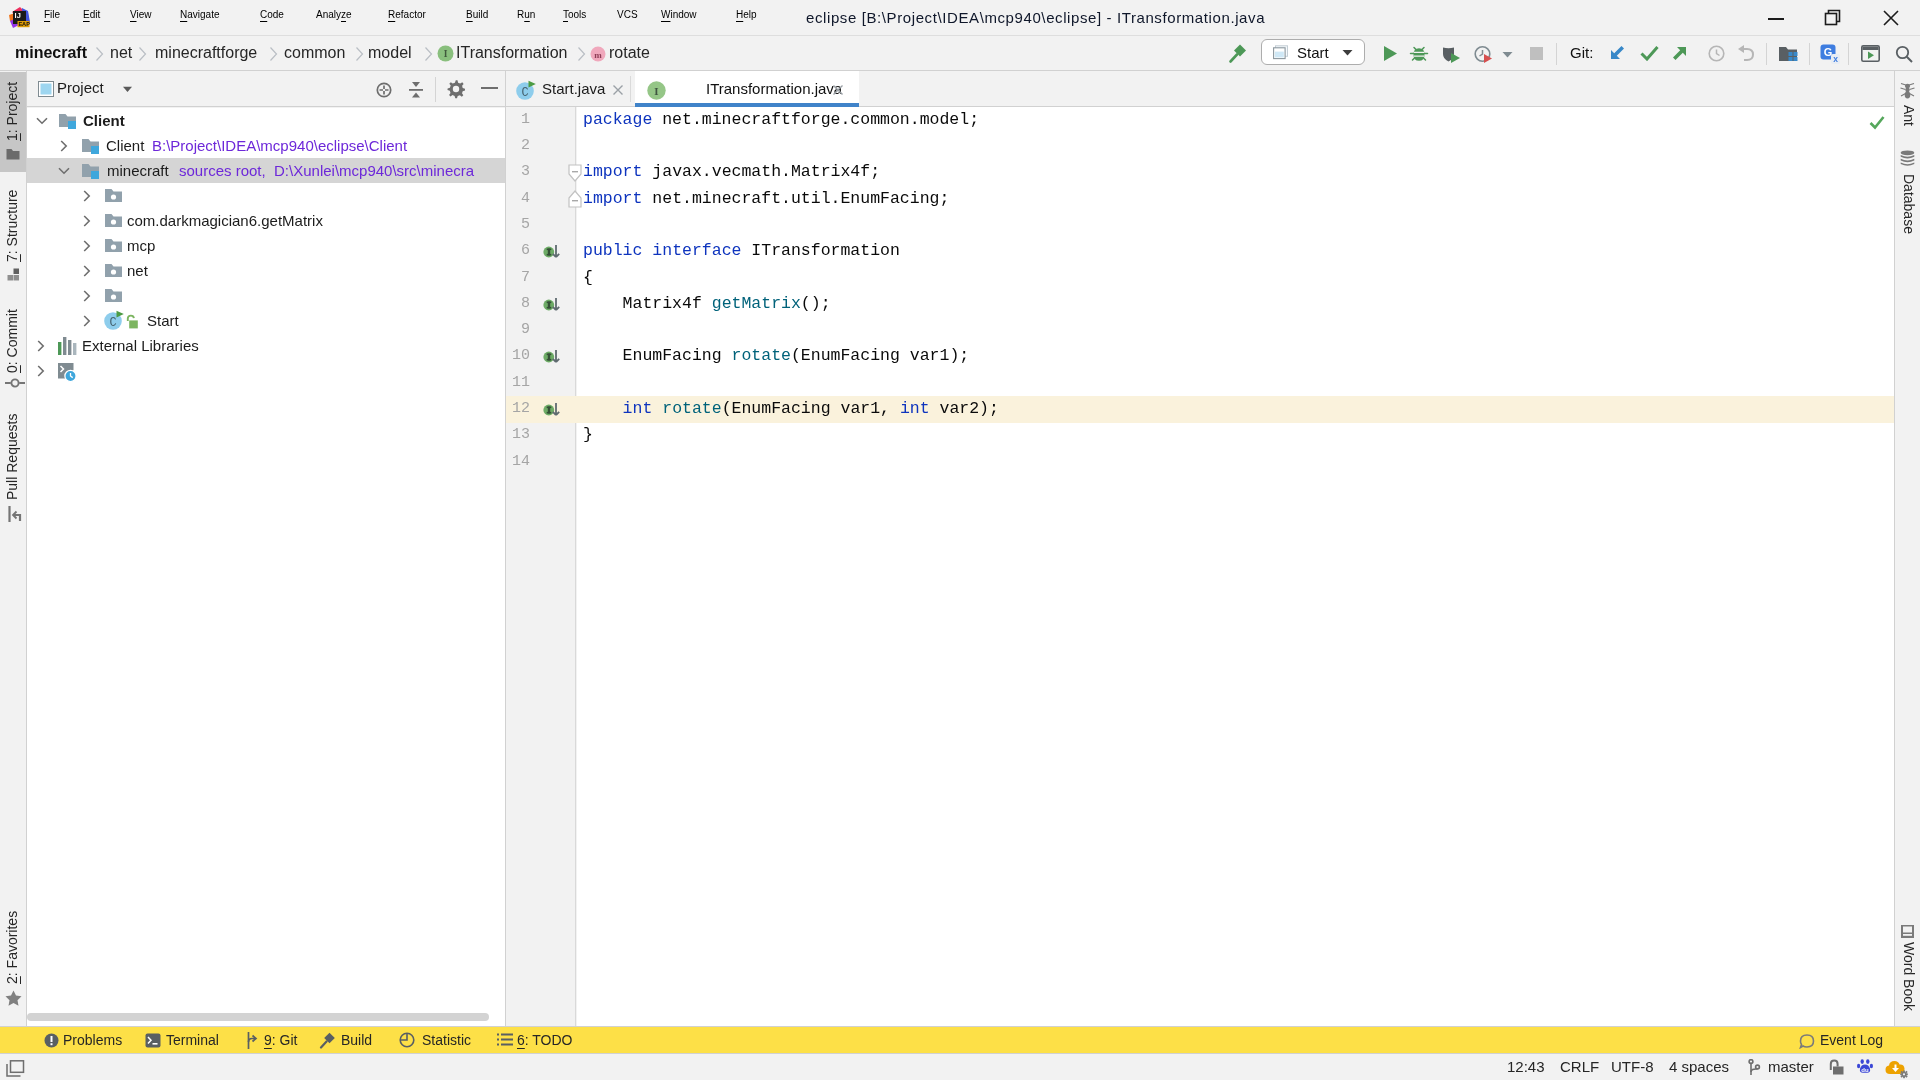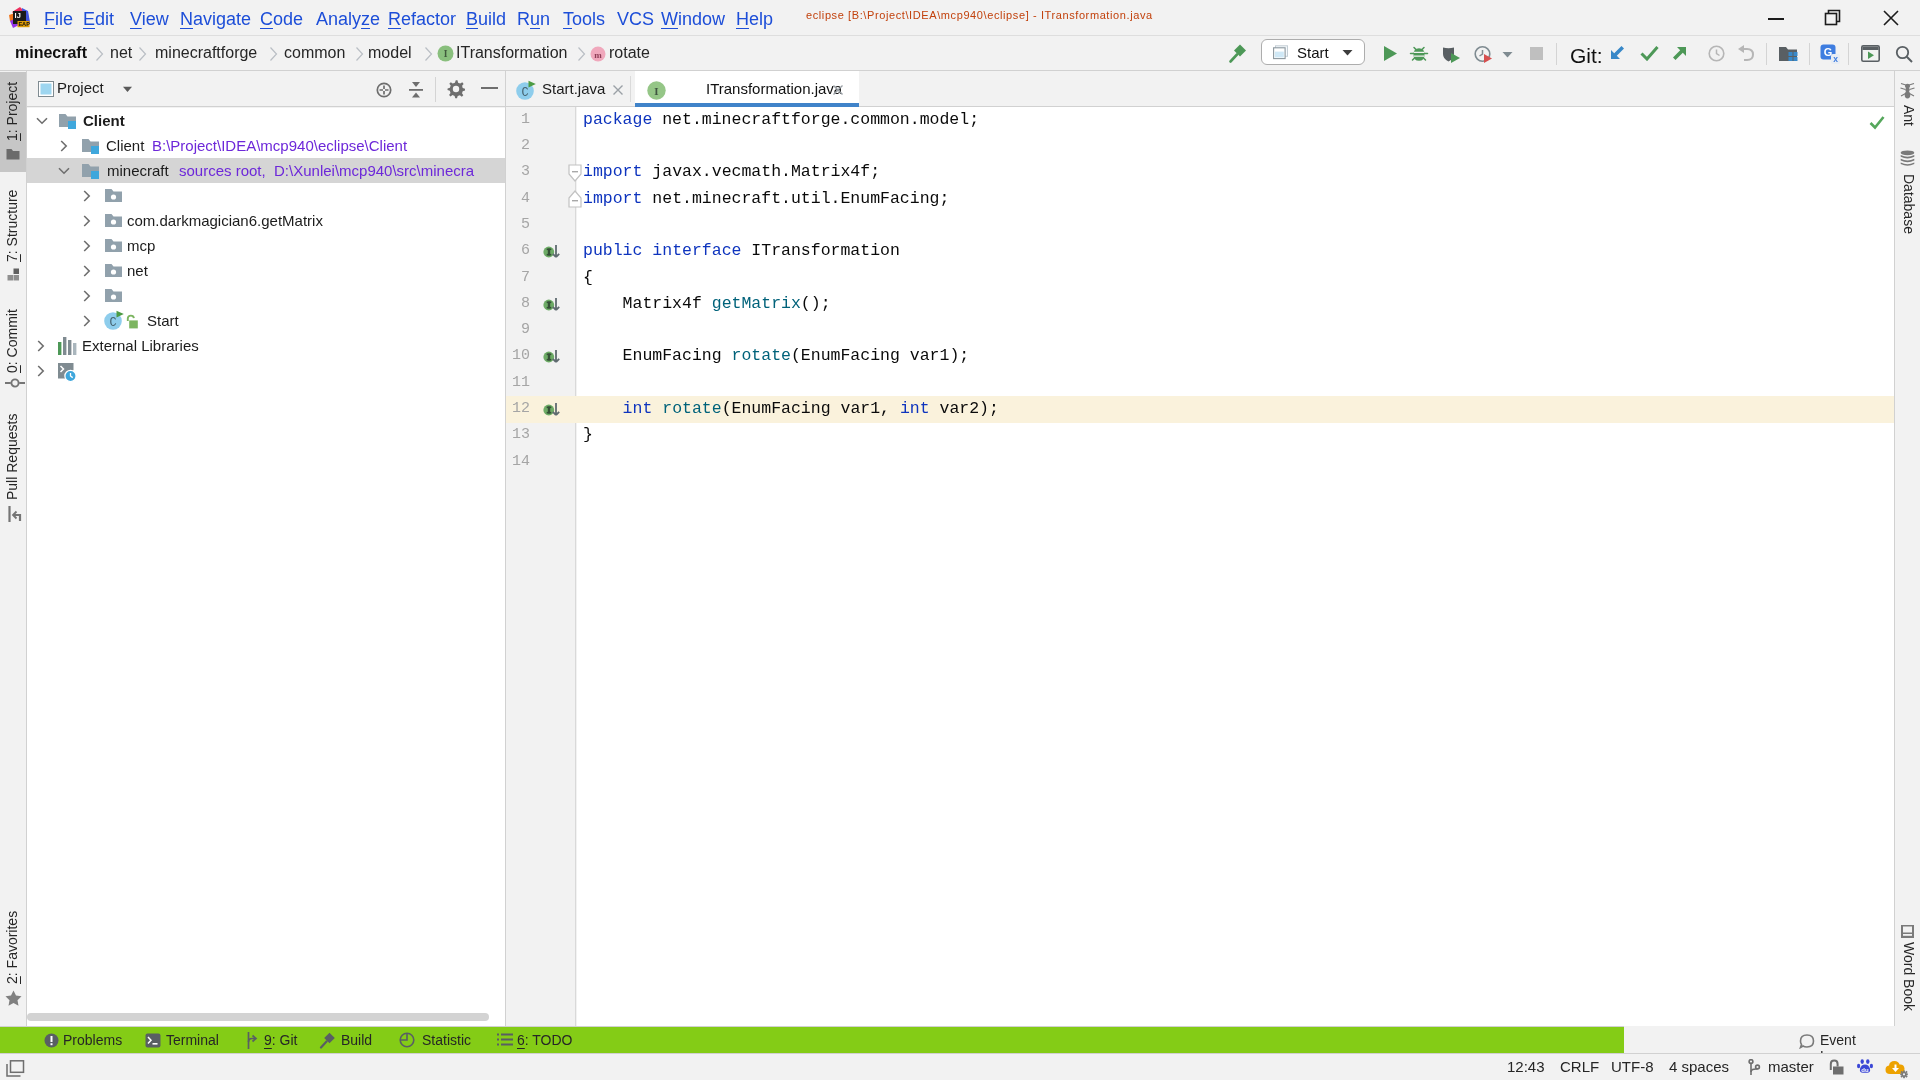--- a/index.html
+++ b/index.html
@@ -3,22 +3,22 @@
 <meta charset="utf-8">
 <style>
   * { margin:0; padding:0; box-sizing:border-box; }
   html,body { width:1920px; height:1080px; overflow:hidden; }
   body { position:relative; font-family:"Liberation Sans",sans-serif; background:#f2f2f2; color:#1c1c1c; }
   .abs { position:absolute; }
   u { text-decoration-thickness:1.1px; text-underline-offset:2.5px; }
   
   #menubar { position:absolute; left:0; top:0; width:1920px; height:36px; background:#f2f2f2; border-bottom:1px solid #dedede; }
   #toolbar { position:absolute; left:0; top:37px; width:1920px; height:34px; background:#f2f2f2; border-bottom:1px solid #d1d1d1; }
-  .menuitem { position:absolute; top:9px; font-size:18px; color:#1d4ed8; }
-  #wintitle { position:absolute; left:806px; top:9px; font-size:11px; color:#c2410c; letter-spacing:0.6px;text-align:center; }
+  .menuitem { position:absolute; top:9px; font-size:10px; color:#000000; }
+  #wintitle { position:absolute; left:806px; top:9px; font-size:15px; color:#0f172a; letter-spacing:0.6px;text-align:center; }
   .crumb { position:absolute; top:7px; font-size:16px; color:#262626; }
   .csep { position:absolute; top:10px; }
   .tsep { position:absolute; top:6px; width:1px; height:22px; background:#d4d4d4; }
   
   #lstripe { position:absolute; left:0; top:71px; width:27px; height:955px; background:#f2f2f2; border-right:1px solid #d1d1d1; }
   .vtext { position:absolute; writing-mode:vertical-rl; font-size:14px; line-height:15px; color:#262626; white-space:nowrap; }
   .vl { position:absolute; transform-origin:0 0; transform:rotate(-90deg); font-size:14px; line-height:15px; color:#262626; white-space:nowrap; }
   
   #pheader { position:absolute; left:27px; top:71px; width:478px; height:36px; background:#f2f2f2; border-bottom:1px solid #d1d1d1; }
   #ptree  { position:absolute; left:27px; top:108px; width:478px; height:918px; background:#ffffff; }
@@ -31,21 +31,21 @@
   #gutter { position:absolute; left:506px; top:107px; width:70px; height:919px; background:#f2f2f2; border-right:1px solid #d9d9d9; }
   #editor { position:absolute; left:577px; top:107px; width:1317px; height:919px; background:#ffffff; }
   #caretline { position:absolute; left:506px; top:396px; width:1388px; height:27px; background:#faf2dc; }
   .lnum { position:absolute; width:38px; text-align:right; font-family:"Liberation Mono",monospace; font-size:15px; color:#a5a5a5; line-height:26.32px; }
   .cline { position:absolute; left:583px; font-family:"Liberation Mono",monospace; font-size:16.5px; color:#0a0a0a; line-height:26.32px; white-space:pre; }
   .k { color:#0e34be; }
   .m { color:#00627a; }
   
   #rstripe { position:absolute; left:1894px; top:71px; width:26px; height:955px; background:#f2f2f2; border-left:1px solid #d1d1d1; }
   
-  #btoolbar { position:absolute; left:0; top:1026px; width:1624px; height:27px; background:#84cc16; border-top:1px solid #d1d1d1; }
+  #btoolbar { position:absolute; left:0; top:1026px; width:1920px; height:27px; background:#fde047; border-top:1px solid #d1d1d1; }
   #statusbar { position:absolute; left:0; top:1053px; width:1920px; height:27px; background:#f2f2f2; border-top:1px solid #d1d1d1; }
   .btxt { position:absolute; top:5px; font-size:14px; color:#262626; }
   .stxt { position:absolute; top:4px; font-size:15px; color:#262626; }
 </style>
 </head>
 <body>
 
 <div id="menubar">
 
   <svg class="abs" style="left:8px;top:6px" width="23" height="24" viewBox="0 0 23 24">
@@ -157,21 +157,21 @@
     <circle cx="8.5" cy="9" r="7.3" fill="none" stroke="#7f8b91" stroke-width="1.6"></circle>
     <path d="M8.5 5 L8.5 9 L5.5 11" stroke="#7f8b91" stroke-width="1.5" fill="none"></path>
     <path d="M10 9 L18 13.5 L10 18 Z" fill="#d64f4f"></path>
   </svg>
   <svg class="abs" style="left:1501px;top:14px" width="13" height="8" viewBox="0 0 13 8">
       <path d="M1.5 1 L6.5 6.5 L11.5 1 Z" fill="#7f8b91"></path>
     </svg>
 
   <div class="abs" style="left:1530px;top:10px;width:13px;height:13px;background:#bfbfbf"></div>
   <div class="tsep" style="left:1556px"></div>
-  <span class="abs" style="left:1570px;top:7px;font-size:21px;color:#111">Git:</span>
+  <span class="abs" style="left:1570px;top:7px;font-size:15px;color:#111">Git:</span>
 
   <svg class="abs" style="left:1609px;top:8px" width="16" height="16" viewBox="0 0 16 16">
       <path d="M2 14 L2 5 L5.2 8.2 L12.5 1 L15 3.5 L7.8 10.8 L11 14 Z" fill="#3888c8"></path>
     </svg>
 
   <svg class="abs" style="left:1640px;top:8px" width="19" height="16" viewBox="0 0 19 16">
       <path d="M1.5 8.5 L7 14 L17.5 2" stroke="#4d9857" stroke-width="3" fill="none"></path>
     </svg>
 
   <svg class="abs" style="left:1672px;top:8px" width="16" height="16" viewBox="0 0 16 16">

